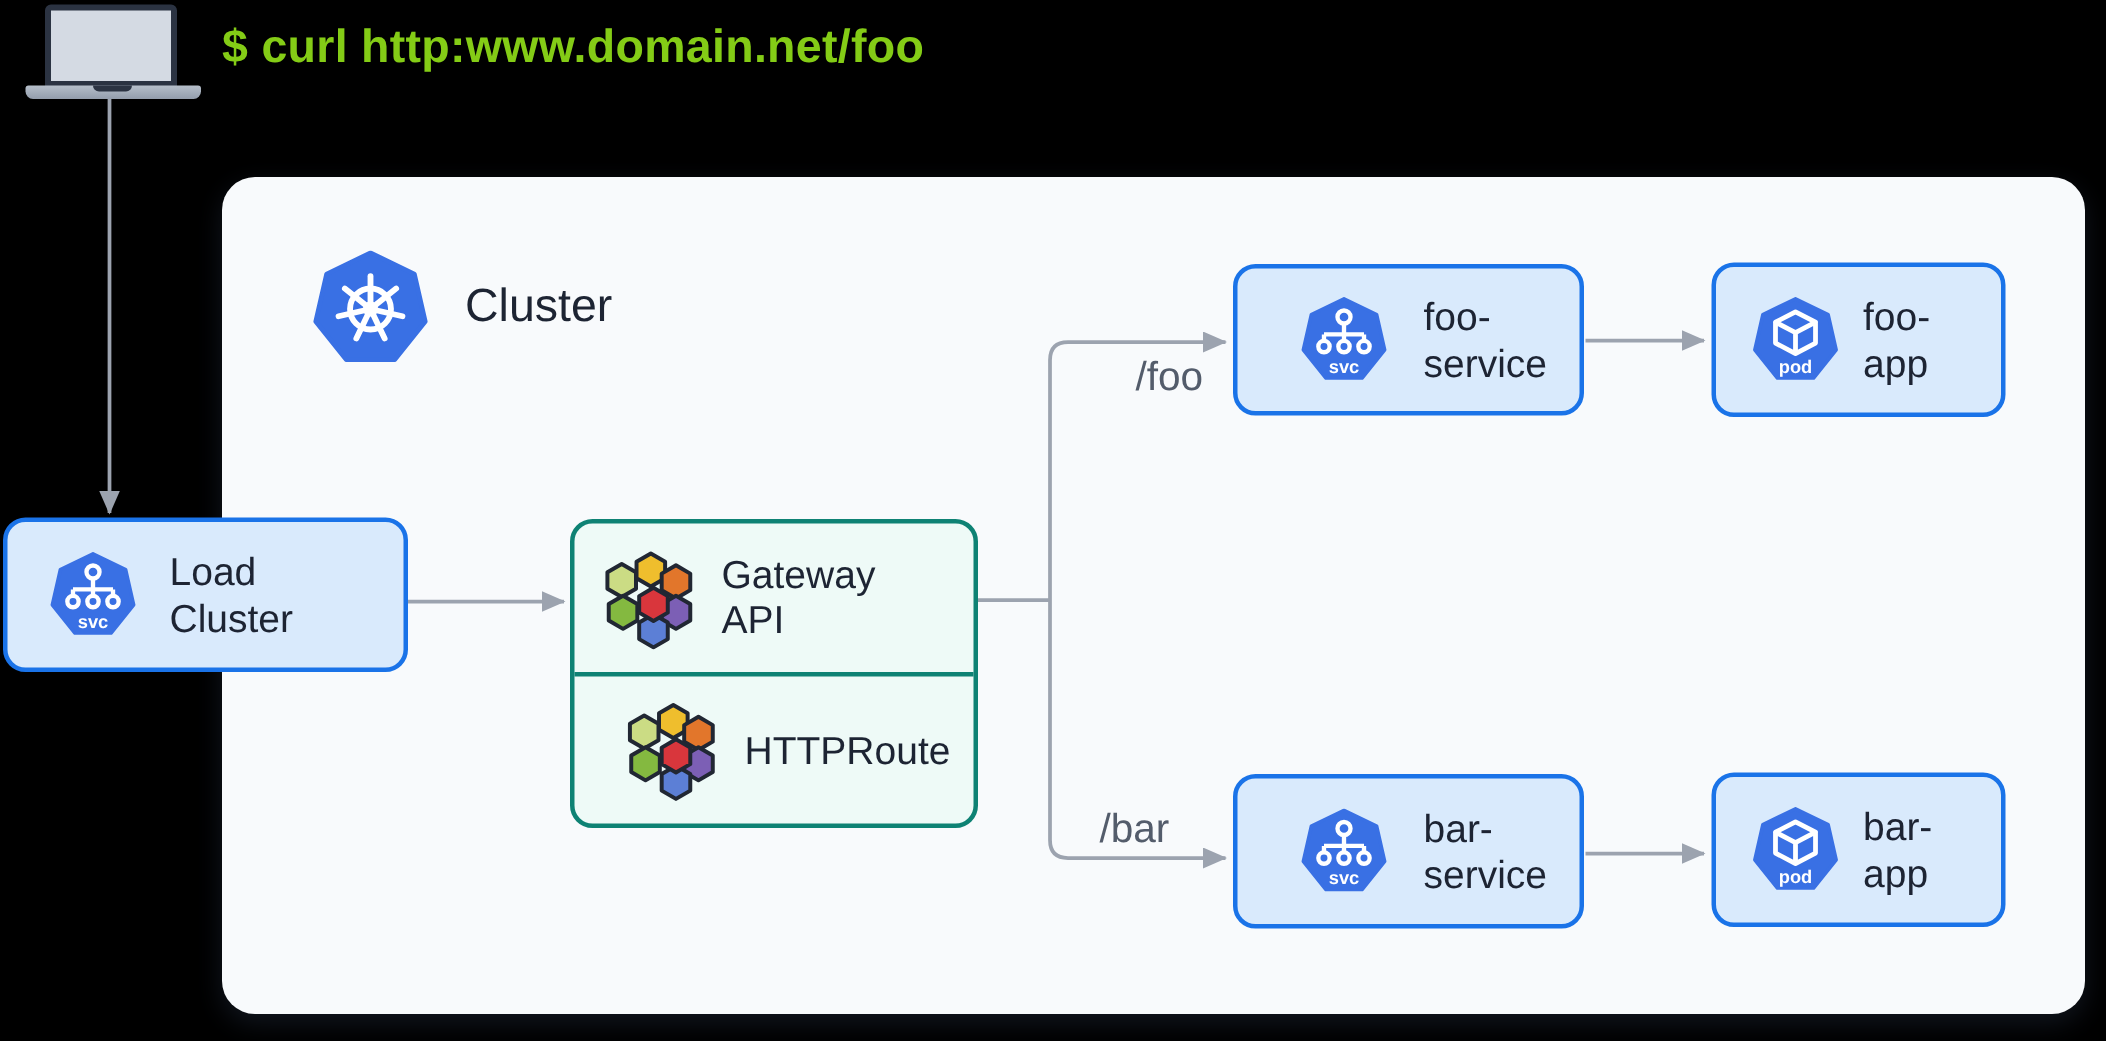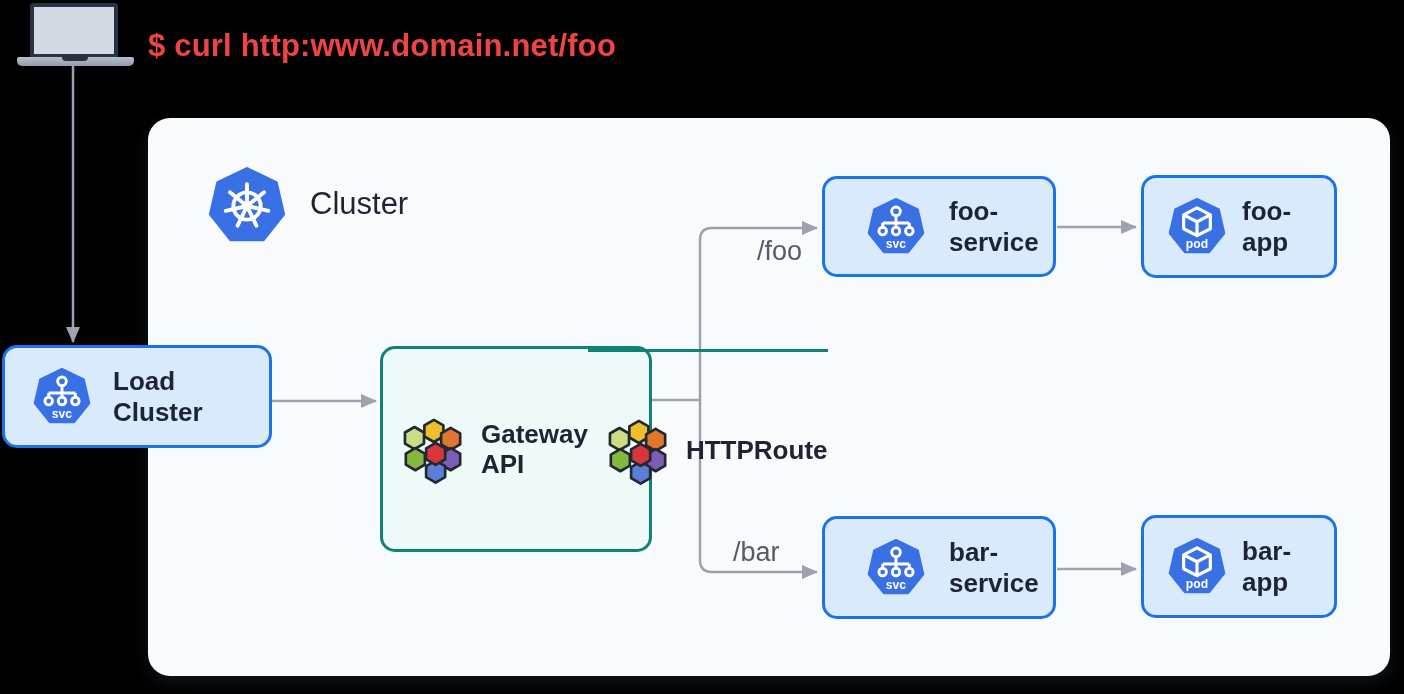--- a/index.html
+++ b/index.html
@@ -7,59 +7,59 @@
          font-family:"Liberation Sans",sans-serif;overflow:hidden;}
 
   
   .laptop{position:absolute;left:0;top:0;width:150px;height:70px;}
   .laptop .screen{position:absolute;left:30px;top:3px;width:80px;height:47px;
     background:#d4dae3;border:4px solid #2b3342;border-radius:4px 4px 0 0;}
   .laptop .base{position:absolute;left:17px;top:57px;width:117px;height:9px;
     background:linear-gradient(#b6bfca,#939dac);border-radius:2px 2px 5px 5px;}
   .laptop .notch{position:absolute;left:62px;top:57px;width:26px;height:4px;
     background:#2b3342;border-radius:0 0 4px 4px;}
-  .curl{position:absolute;left:148px;top:28px;font-size:31px;font-weight:bold;
-    color:#ef4444;letter-spacing:.2px;white-space:nowrap;}
+  .curl{position:absolute;left:148px;top:13px;font-size:31px;font-weight:bold;
+    color:#84cc16;letter-spacing:.2px;white-space:nowrap;}
 
   
   .panel{position:absolute;left:148px;top:118px;width:1242px;height:558px;
     background:var(--panel-bg,#f8fafc);border-radius:22px;
     box-shadow:0 6px 18px rgba(20,26,36,.85);}
   .cluster-logo{position:absolute;left:208px;top:167px;width:78px;height:78px;}
   .cluster-label{position:absolute;left:310px;top:186px;font-size:31px;font-weight:normal;
     color:var(--text-dark,#1d2433);}
 
   
   .overlay{position:absolute;left:0;top:0;pointer-events:none;}
   .overlay path{fill:none;stroke:var(--arrow-gray,#9ca3af);stroke-width:2.5px;}
 
   
   .node{position:absolute;display:flex;align-items:center;box-sizing:border-box;
     border-radius:15px;gap:22px;}
   .node.blue{background:var(--node-blue-bg,#d9eafc);
     border:3px solid var(--node-blue-border,#1a73e8);}
-  .node-label{font-weight:bold;font-size:26px;line-height:1.17;
+  .node-label{font-weight:normal;font-size:26px;line-height:1.17;
     color:var(--text-dark,#1d2433);}
   .node-icon{width:58px;height:58px;flex:none;}
   .hept{fill:var(--k8s-blue,#3970e4);stroke:var(--k8s-blue,#3970e4);
     stroke-width:4;stroke-linejoin:round;}
   .badge{fill:#ffffff;font-family:"Liberation Sans",sans-serif;font-size:21px;
     font-weight:bold;text-anchor:middle;}
 
   #lb-node{left:2px;top:345px;width:270px;height:103px;padding-left:28px;}
   #foo-service-node{left:822px;top:176px;width:234px;height:101px;padding-left:42px;gap:24px;}
   #foo-app-node{left:1141px;top:175px;width:196px;height:103px;padding-left:24px;gap:16px;}
   #bar-service-node{left:822px;top:516px;width:234px;height:103px;padding-left:42px;gap:24px;}
   #bar-app-node{left:1141px;top:515px;width:196px;height:103px;padding-left:24px;gap:16px;}
 
   
   .gw-stack{position:absolute;left:380px;top:346px;width:272px;height:206px;
     box-sizing:border-box;background:var(--node-teal-bg,#eefaf7);
     border:3px solid var(--node-teal-border,#0e8274);border-radius:15px;
-    display:flex;}
+    display:flex;flex-direction:column;}
   .gw-cell{flex:1;display:flex;align-items:center;padding-left:20px;gap:18px;}
   .gw-cell.bottom{border-top:3px solid var(--node-teal-border,#0e8274);justify-content:center;}
   .gw-logo{width:60px;height:69px;flex:none;}
   .hexes polygon{stroke:var(--hex-outline,#212733);stroke-width:3;stroke-linejoin:round;}
   .hx-lime{fill:var(--gw-lime,#cbdc84);}  .hx-yellow{fill:var(--gw-yellow,#efbe2d);}
   .hx-orange{fill:var(--gw-orange,#e2762b);} .hx-green{fill:var(--gw-green,#84b940);}
   .hx-purple{fill:var(--gw-purple,#7c5fb5);} .hx-blue{fill:var(--gw-blue,#5c7fd6);}
   .hx-red{fill:var(--gw-red,#d9363c);}
 
   

